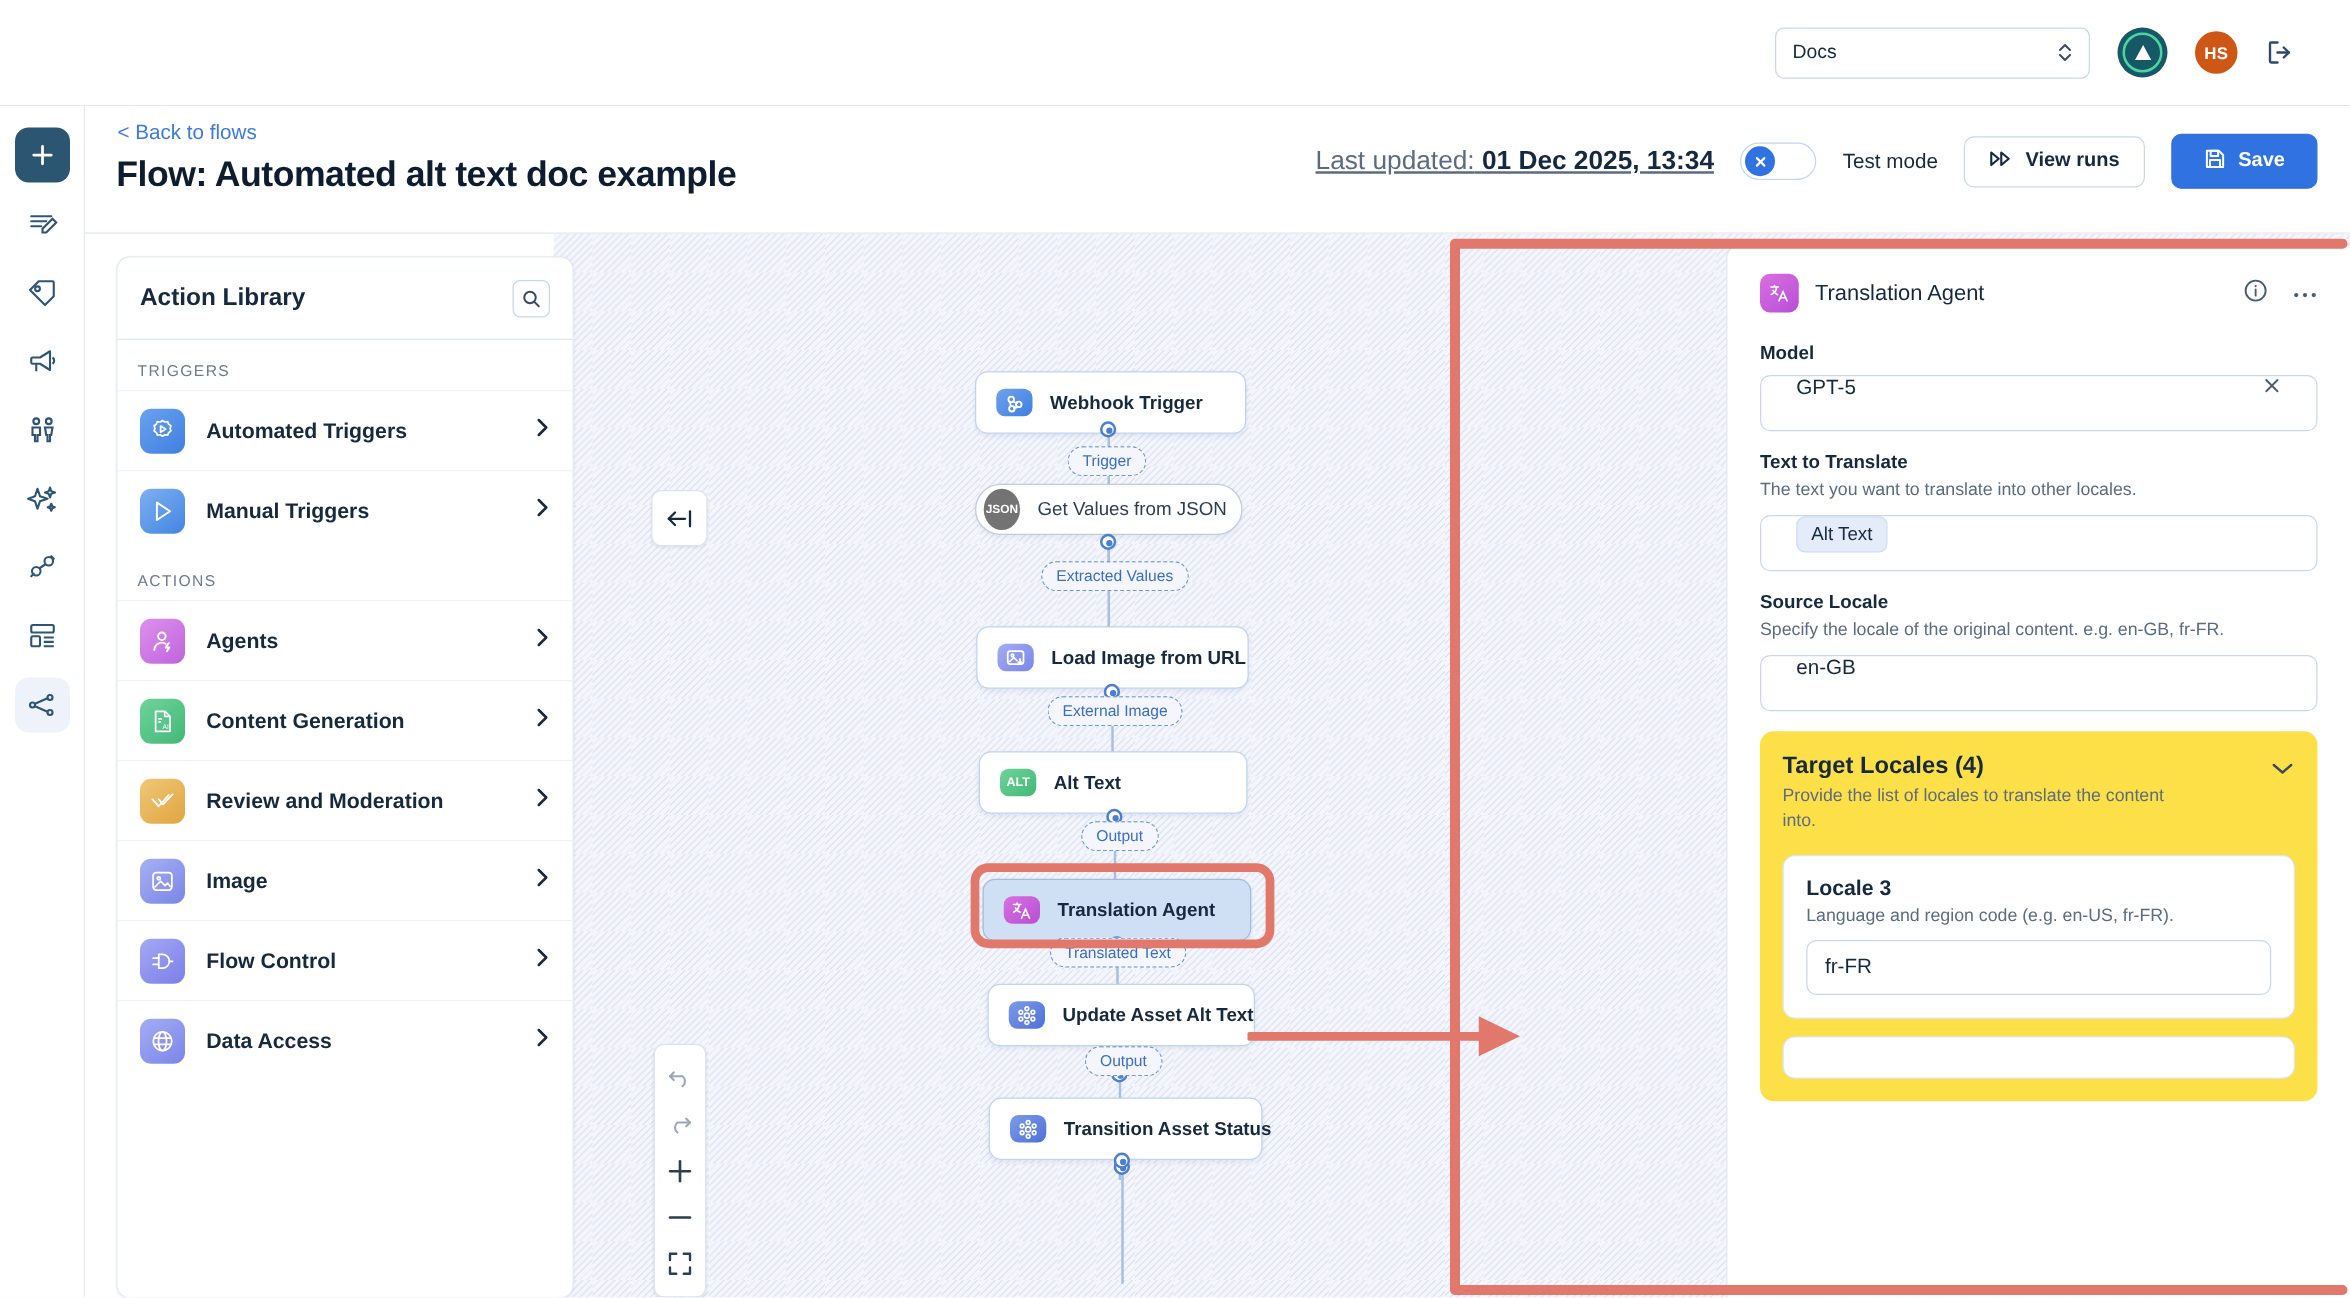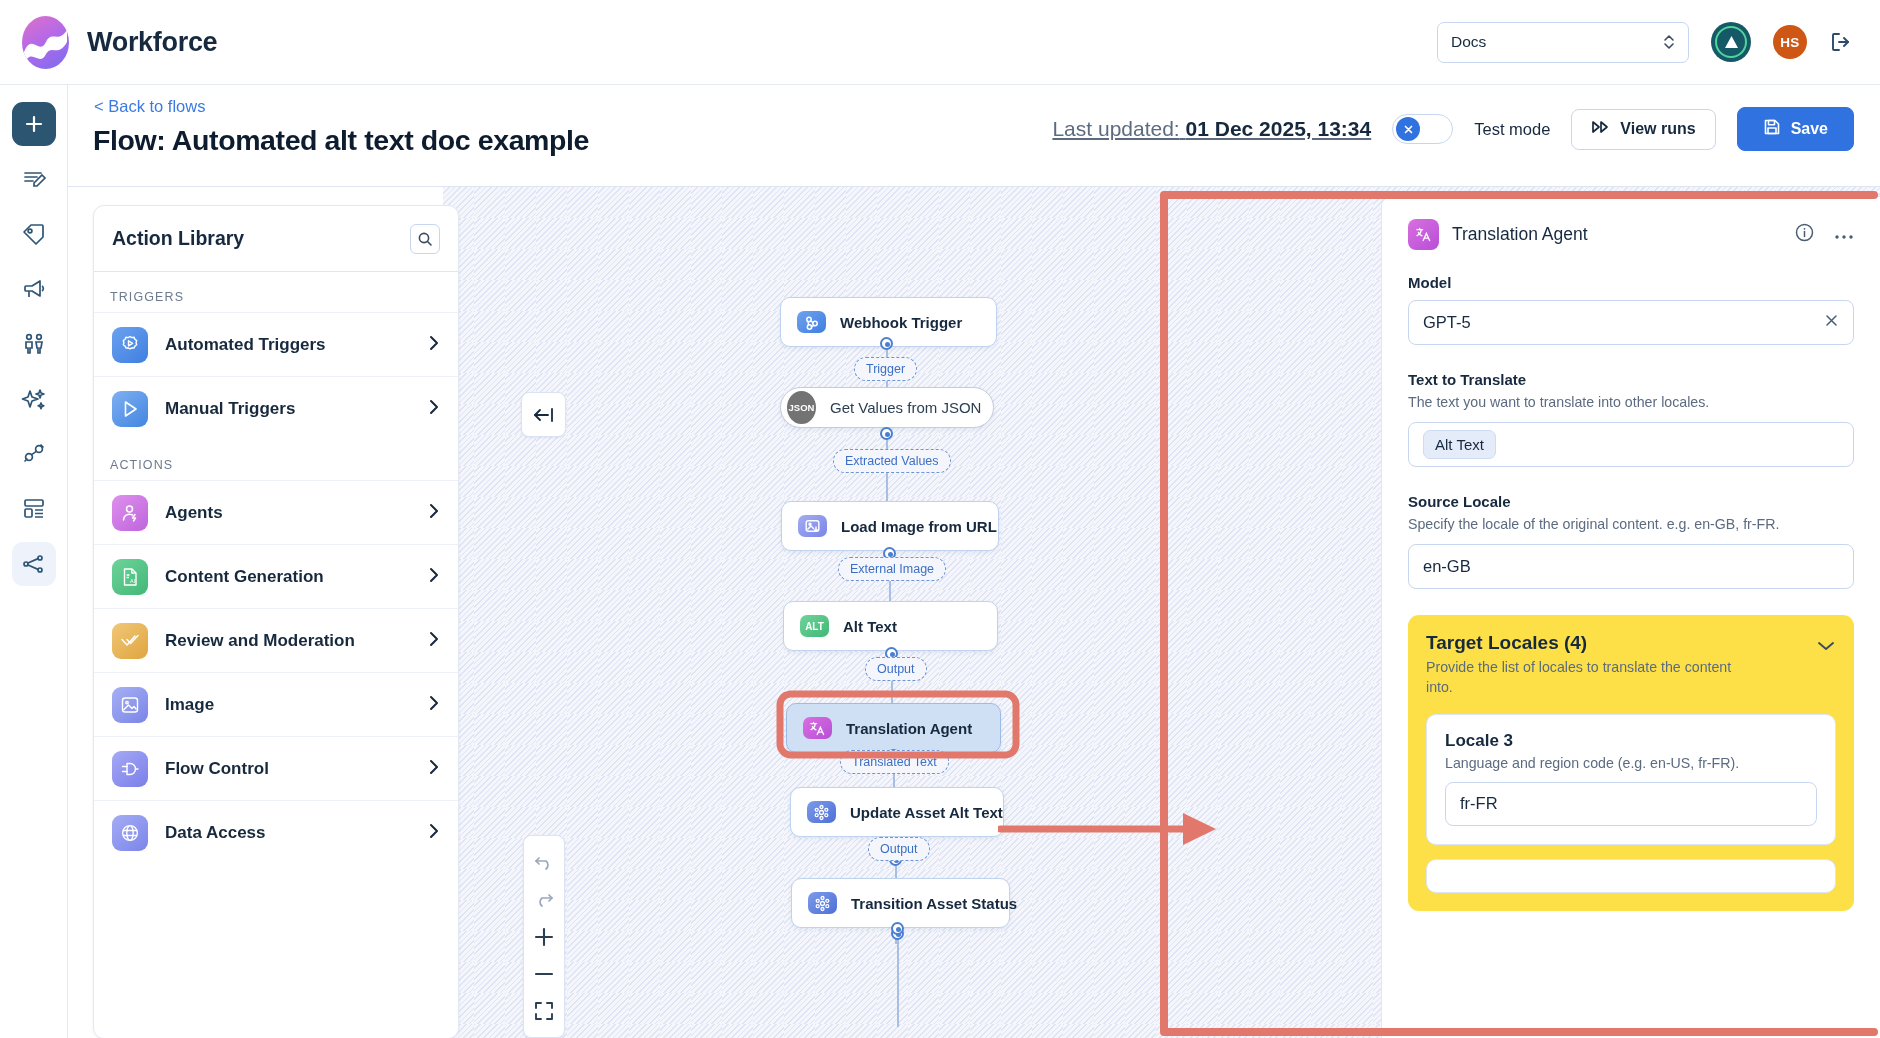--- a/index.html
+++ b/index.html
@@ -20,21 +20,21 @@
   }
   .brand { display: flex; align-items: center; gap: 18px; padding-left: 22px; }
   .logo-oval {
     width: 47px; height: 53px; border-radius: 50%;
     background: linear-gradient(150deg,#e071c8 0%,#b469e8 45%,#7b6cf0 100%);
     position: relative; overflow: hidden;
   }
   .logo-oval svg { position: absolute; left: 0; top: 0; }
   .brand-name { font-size: 27px; font-weight: 700; letter-spacing: -.3px; color:#16293f;}
 
-  .top-right { margin-left: auto; display: flex; align-items: center; gap: 22px; padding-right: 27px; }
+  .top-right { margin-left: auto; display: flex; align-items: center; gap: 22px; padding-right: 44px; }
   .docs-select {
     width: 252px; height: 41px; border: 1px solid #c9d6ef; border-radius: 7px;
     background: #fff; display: flex; align-items: center; padding: 0 13px;
     font-size: 15.5px; color: #16293f; position: relative;
   }
   .docs-select .caret { margin-left: auto; display:flex; flex-direction:column; line-height:.62; font-size:12px; color:#3b4a61;}
   .logo-circle {
     width: 40px; height: 40px; border-radius: 50%;
     background: #165966; display:flex; align-items:center; justify-content:center;
     position: relative;
@@ -194,22 +194,22 @@
     width: 31px; height: 31px; border-radius: 8px;
     background: linear-gradient(140deg,#d86fe0,#b84fd6);
     display: flex; align-items: center; justify-content: center; color:#fff;
   }
   .insp-title { font-size: 17.5px; color: #16293f; }
   .insp-actions { margin-left: auto; display: flex; align-items: center; gap: 20px; color: #4a5c74; }
   .field-label { font-size: 15px; font-weight: 700; color: #16293f; margin-bottom: 9px; }
   .field-desc { font-size: 14.2px; color: #5c6b80; margin: -4px 0 10px; line-height: 1.35;}
   .input {
     height: 45px; border: 1px solid #c9d6ef; border-radius: 8px; background:#fff;
-    display: flex; align-items: center; padding: 0 14px; font-size: 16.5px; color:#16293f;
-    margin-bottom: 26px;
+    display: flex; align-items: flex-start; padding: 0 28px; font-size: 16.5px; color:#16293f;
+    margin-bottom: 16px;
   }
   .input .clear { margin-left: auto; font-size: 17px; color: #4a5c74; }
   .chip {
     background: #e4ecfa; border: 1px solid #cddcf3; border-radius: 7px;
     padding: 5px 11px; font-size: 15px; color:#16293f;
   }
   .locales-card {
     background: #fde047; border-radius: 11px; padding: 17px 18px 18px; margin-top: 4px;
   }
   .locales-head { display: flex; align-items: flex-start; }
@@ -231,28 +231,20 @@
   }
   
   .anno { position: absolute; pointer-events: none; }
 </style>
 </head>
 <body>
 
 <div class="app">
 
   <div class="topbar">
-    <div class="brand">
-      <div class="logo-oval">
-        <svg width="47" height="53" viewBox="0 0 47 53">
-          <path d="M2 36 C 10 16, 17 40, 24 26 C 30 14, 36 28, 45 14 L45 26 C36 42, 30 28, 24 38 C 17 52, 10 30, 2 48 Z" fill="#ffffff"></path>
-        </svg>
-      </div>
-      <div class="brand-name">Workforce</div>
-    </div>
     <div class="top-right">
       <div class="docs-select">
         <span>Docs</span>
         <span class="caret">
           <svg width="12" height="18" viewBox="0 0 12 18">
               <path d="M2 7 L6 3 L10 7" fill="none" stroke="#3b4a61" stroke-width="1.6" stroke-linecap="round" stroke-linejoin="round"></path>
               <path d="M2 11 L6 15 L10 11" fill="none" stroke="#3b4a61" stroke-width="1.6" stroke-linecap="round" stroke-linejoin="round"></path>
             </svg>
         </span>
       </div>

